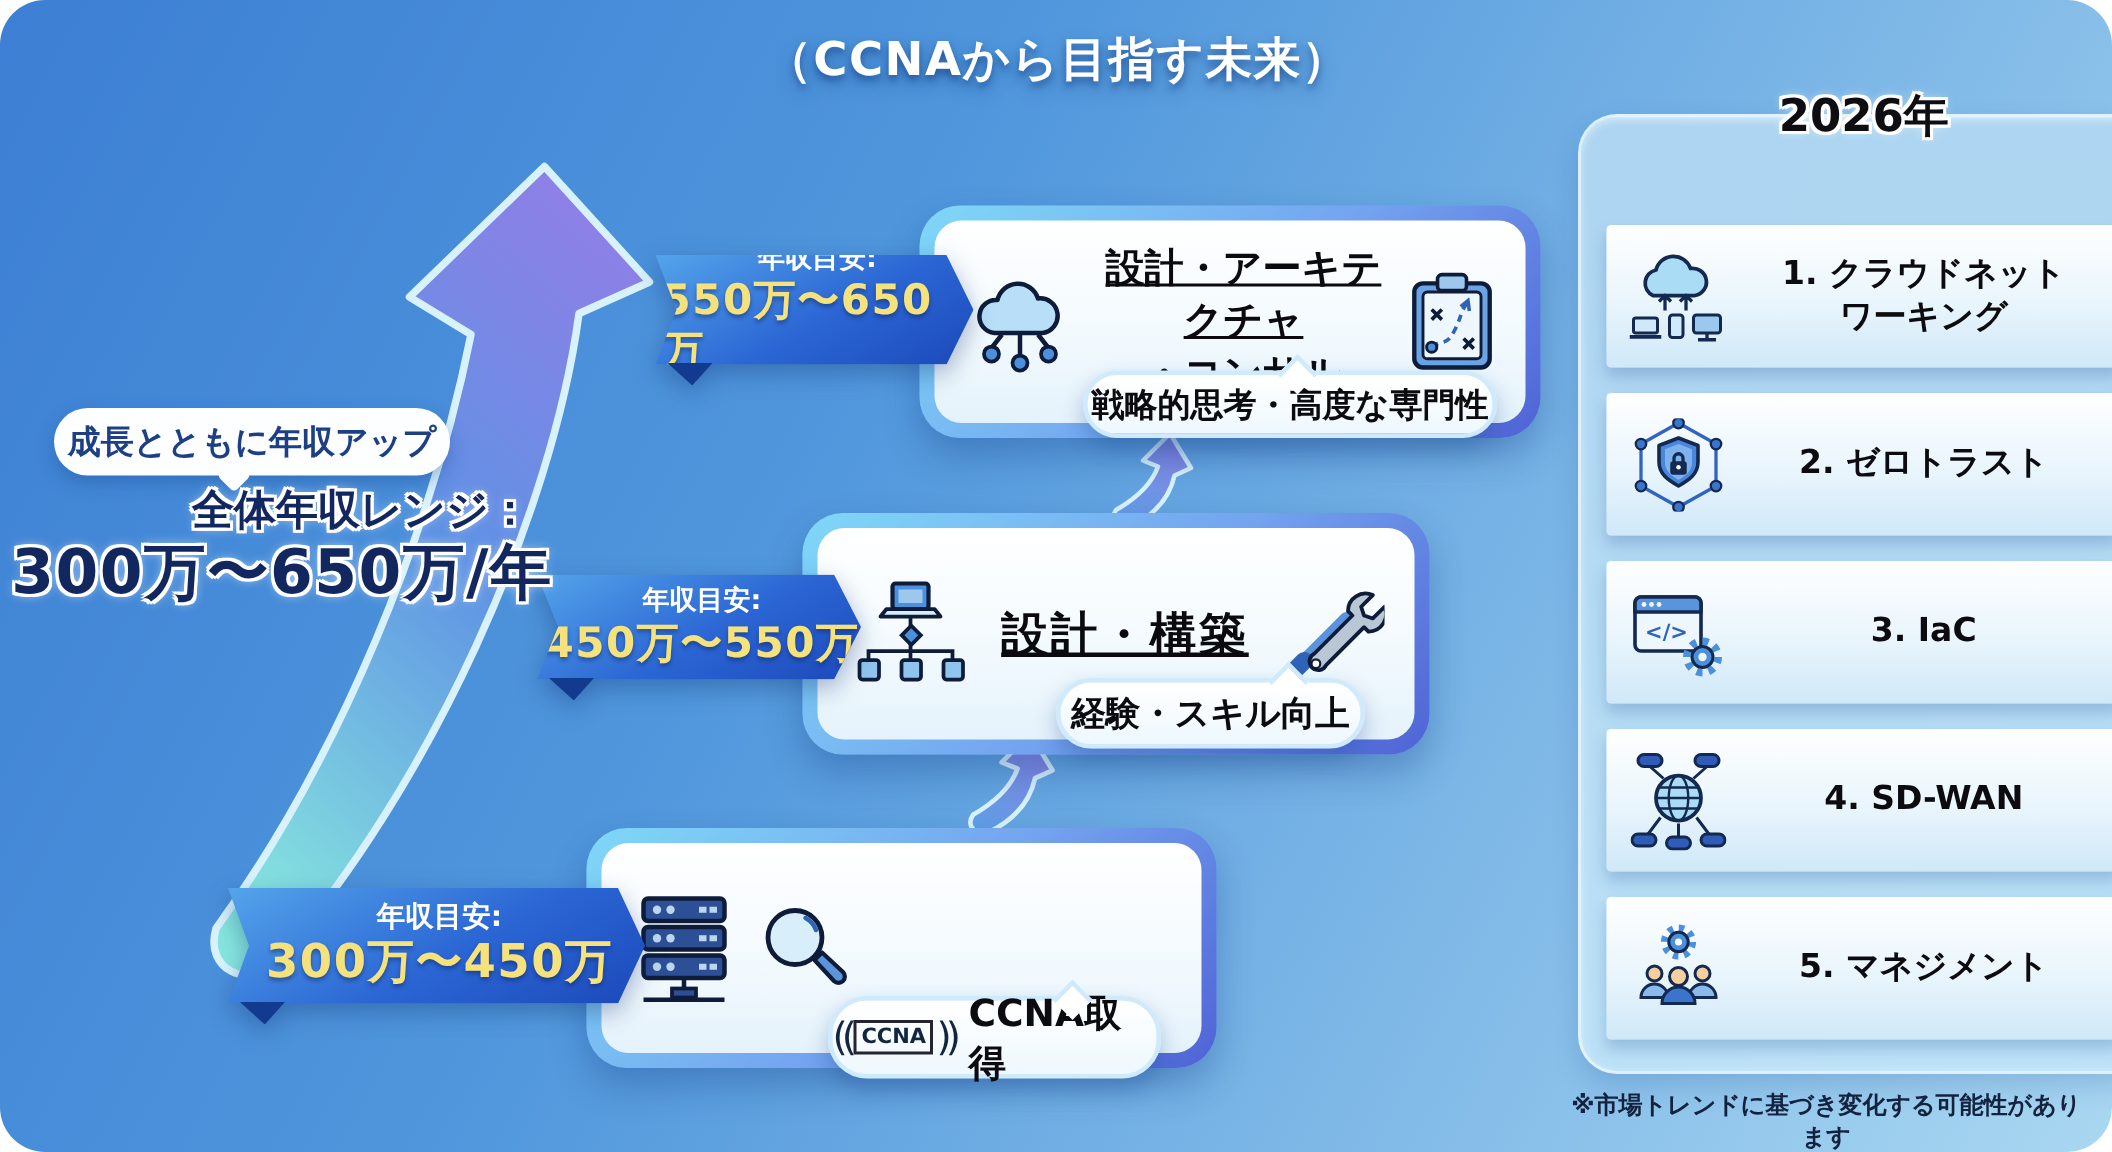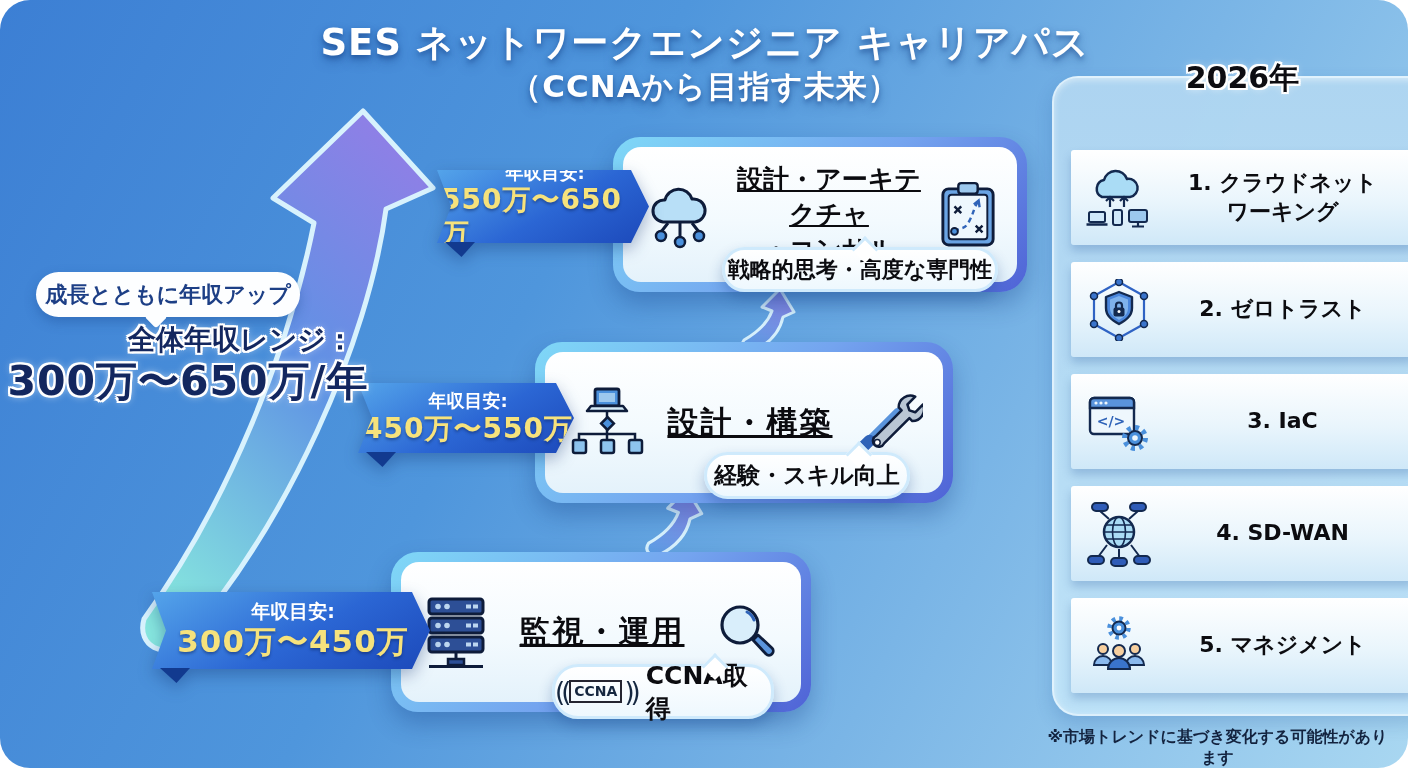--- a/index.html
+++ b/index.html
@@ -89,21 +89,20 @@
   .footnote{position:absolute;left:1042px;top:727px;width:351px;text-align:center;font-size:16px;
     font-weight:700;color:#13233f;z-index:2;}
   svg{display:block;}
 </style>
 </head>
 <body>
 
 <div class="canvas">
 
   <div class="main-title">
-    <div class="t1">SES ネットワークエンジニア キャリアパス</div>
     <div class="t2">（CCNAから目指す未来）</div>
   </div>
 
   <svg class="big-arrow" viewBox="0 0 310 560">
     <defs>
       <linearGradient id="gBig" x1="0.72" y1="0" x2="0.25" y2="1">
         <stop offset="0" stop-color="#8d80e6"></stop>
         <stop offset="0.45" stop-color="#5f92e4"></stop>
         <stop offset="1" stop-color="#86e6de"></stop>
       </linearGradient>
@@ -233,21 +232,20 @@
             <rect x="45" y="28.5" width="5" height="4"></rect>
               <rect x="52" y="28.5" width="5" height="4"></rect>
             <rect x="45" y="47.5" width="5" height="4"></rect>
               <rect x="52" y="47.5" width="5" height="4"></rect>
           </g>
           <path d="M35 57 v8" stroke="#0e1c3a" stroke-width="3"></path>
           <rect x="27" y="64" width="16" height="6" fill="#2d4f96" stroke="#0e1c3a" stroke-width="2.5"></rect>
           <path d="M8 71.5 h54" stroke="#0e1c3a" stroke-width="3"></path>
         </svg>
       </span>
-      <span class="card-title">監視・運用</span>
       <span class="card-icon">
         <svg width="68" height="66" viewBox="0 0 68 66">
           <circle cx="27" cy="26" r="18" fill="#d9eefb" stroke="#0e1c3a" stroke-width="3.2"></circle>
           <path d="M34 13 a14 14 0 0 1 7 8" stroke="#2f63b8" stroke-width="3" fill="none" stroke-linecap="round"></path>
           <path d="M40 41 l5 -5 14 13 a3.5 3.5 0 1 1 -6 6 z" fill="#5a94dc" stroke="#0e1c3a" stroke-width="2.8" stroke-linejoin="round"></path>
         </svg>
       </span>
     </div>
   </div>
   <div class="ribbon" id="ribbon-monitoring">

